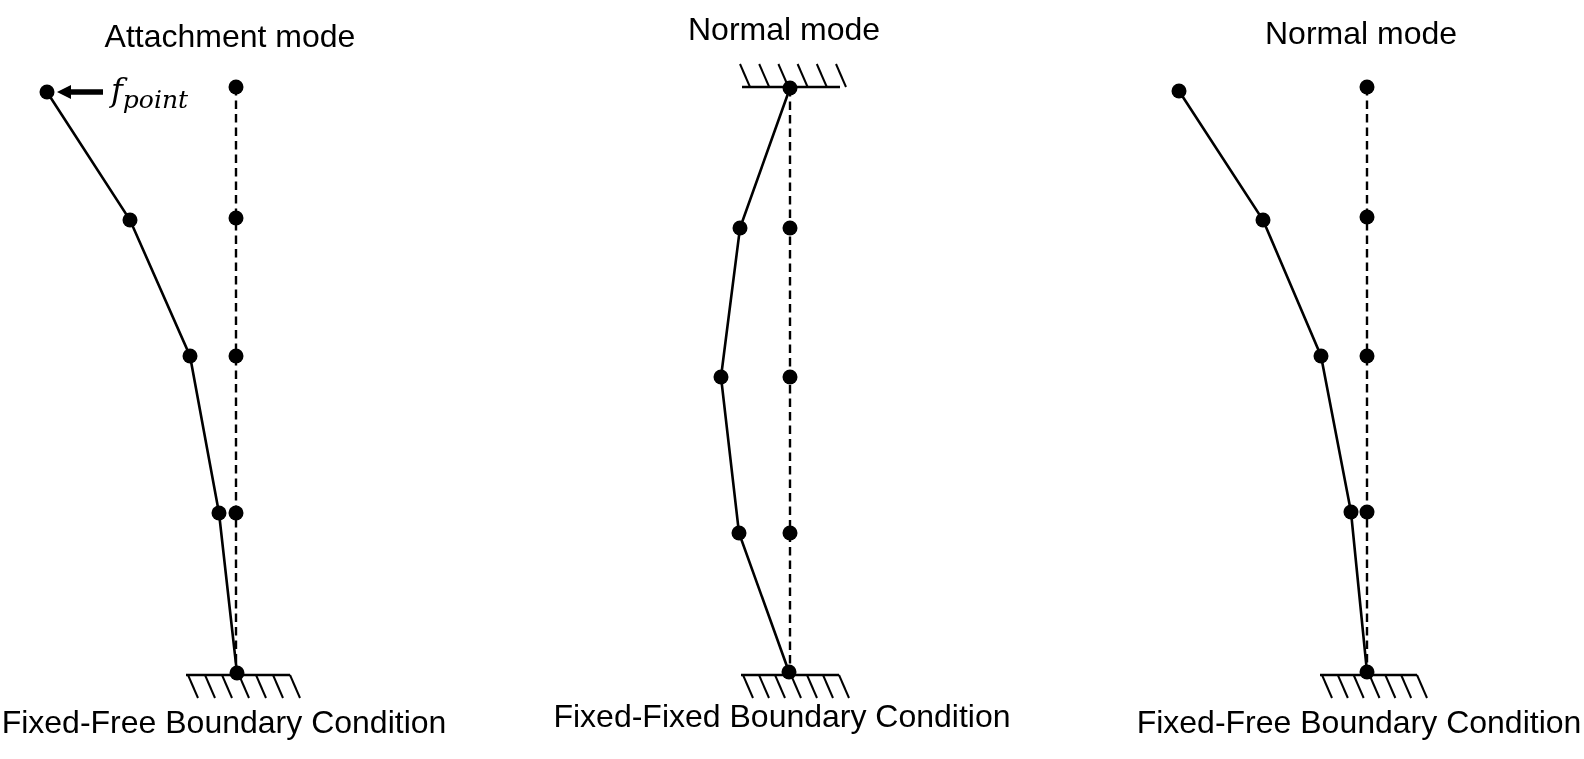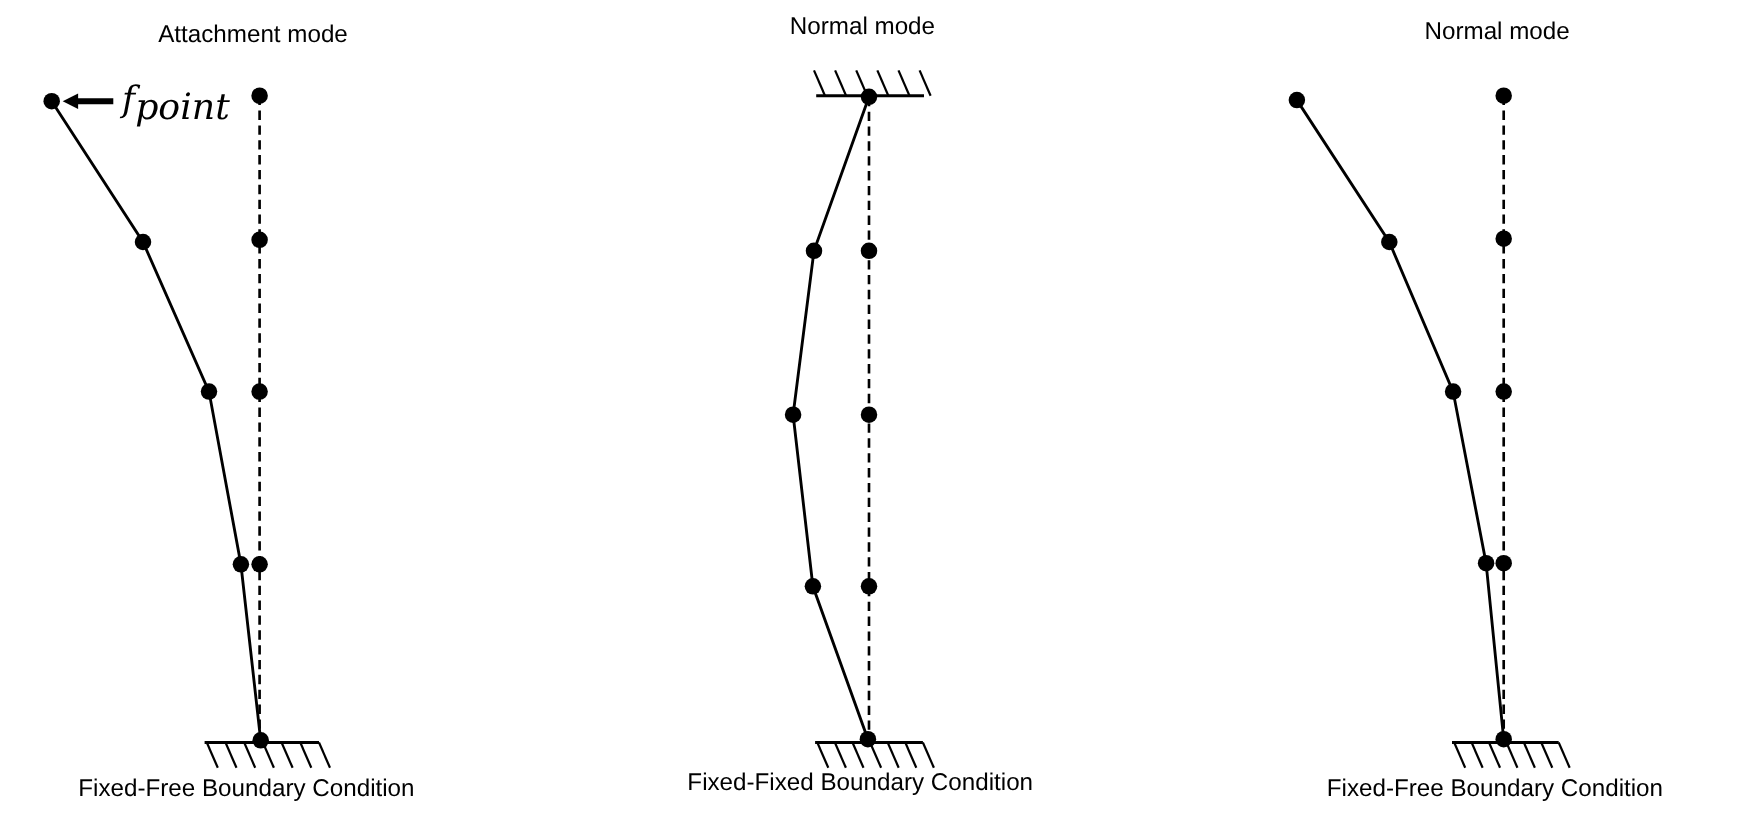--- a/index.html
+++ b/index.html
@@ -10,33 +10,33 @@
     background: var(--bg, #ffffff);
     overflow: hidden;
     font-family: "Liberation Sans", sans-serif;
   }
   #diagram { position: absolute; left: 0; top: 0; }
   .panel-text {
     position: absolute;
     transform: translateX(-50%);
     white-space: nowrap;
     color: var(--ink, #000000);
-    font-size: 22px;
+    font-size: 32px;
     line-height: 1;
   }
   .force-label {
     position: absolute;
     color: var(--ink, #000000);
     font-family: "DejaVu Serif", serif;
     font-style: italic;
     font-size: 32px;
     line-height: 1;
     white-space: nowrap;
   }
-  .force-label sub { font-size: 33px; line-height: 1; }
+  .force-label sub { font-size: 25px; line-height: 1; }
   .solid  { stroke: var(--ink, #000000); stroke-width: 2.6; fill: none; }
   .dashed { stroke: var(--ink, #000000); stroke-width: 2.4; fill: none; stroke-dasharray: 8.5 5; }
   .hatch  { stroke: var(--ink, #000000); stroke-width: 2; fill: none; }
   .shaft  { stroke: var(--ink, #000000); stroke-width: 5.5; fill: none; }
   .dot    { fill: var(--ink, #000000); stroke: none; }
   .head   { fill: var(--ink, #000000); stroke: none; }
 </style>
 </head>
 <body>
 

